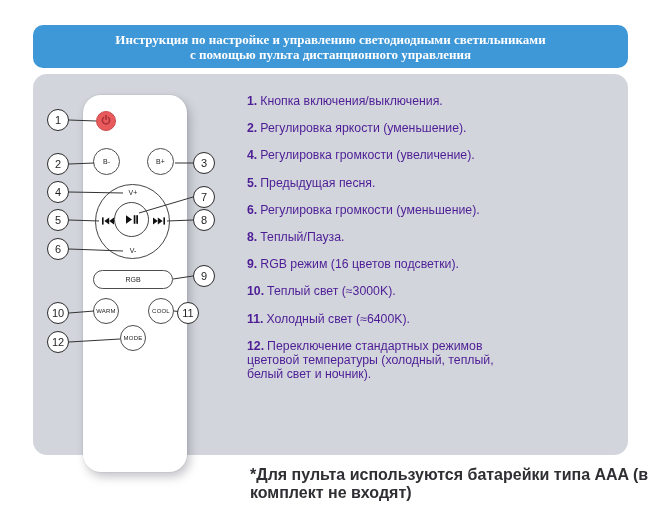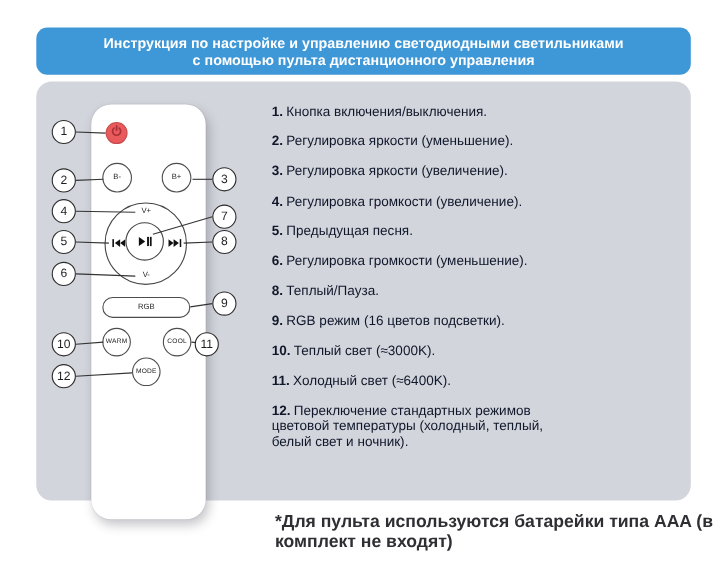--- a/index.html
+++ b/index.html
@@ -4,21 +4,21 @@
 <style>
   html,body{margin:0;padding:0;background:#fff;}
   .page{
     position:relative;width:660px;height:513px;overflow:hidden;background:#ffffff;
     font-family:"Liberation Sans","DejaVu Sans",sans-serif;color:#27272f;
   }
   .banner{
     position:absolute;left:33px;top:25px;width:595px;height:43px;
     background:#3e97d6;border-radius:10px;
     display:flex;flex-direction:column;justify-content:center;align-items:center;
-    color:#ffffff;font-weight:bold;font-size:13px;line-height:15px;text-align:center;
+    color:#ffffff;font-weight:bold;font-size:13px;line-height:15px;text-align:center;font-family:Liberation Serif, serif;
   }
   .card{
     position:absolute;left:33px;top:74px;width:595px;height:381px;
     background:#d3d5dc;border-radius:14px;
   }
   .remote{
     position:absolute;left:83px;top:95px;width:104px;height:377px;
     background:#ffffff;border-radius:18px;
     box-shadow:3px 5px 10px rgba(50,50,70,0.28),0 0 0 1px rgba(0,0,0,0.04);
   }
@@ -52,21 +52,21 @@
   .smallbtn{width:26px;height:26px;font-size:6px;letter-spacing:0.2px;}
   .bbtn{width:27px;height:27px;font-size:7px;}
   .callout{
     position:absolute;width:22px;height:22px;border-radius:50%;
     background:#fff;border:1px solid #2b2b2b;box-sizing:border-box;
     display:flex;align-items:center;justify-content:center;
     font-size:11px;color:#1f1f1f;
   }
   .lines{position:absolute;left:0;top:0;pointer-events:none;}
   .legend{position:absolute;left:247px;top:95px;width:392px;}
-  .item{font-size:12.3px;line-height:13.8px;margin-bottom:13.4px;color:#0f172a;}
+  .item{font-size:12.3px;line-height:13.8px;margin-bottom:13.4px;color:#4c1d95;}
   .item .num{font-weight:bold;margin-right:3px;}
   .item.narrow{max-width:253px;margin-top:14px;}
   .footnote{
     position:absolute;left:250px;top:466px;font-size:16px;font-weight:600;color:#2e2e33;
   }
 </style>
 </head>
 <body>
 
 <div class="page">
@@ -189,21 +189,20 @@
   <div class="callout" style="left:177px;top:302px;">
       <span>11</span>
     </div>
   <div class="callout" style="left:47px;top:331px;">
       <span>12</span>
     </div>
 
   <div class="legend">
     <div class="item"><span class="num">1.</span><span>Кнопка включения/выключения.</span></div>
     <div class="item"><span class="num">2.</span><span>Регулировка яркости (уменьшение).</span></div>
-    <div class="item"><span class="num">3.</span><span>Регулировка яркости (увеличение).</span></div>
     <div class="item"><span class="num">4.</span><span>Регулировка громкости (увеличение).</span></div>
     <div class="item"><span class="num">5.</span><span>Предыдущая песня.</span></div>
     <div class="item"><span class="num">6.</span><span>Регулировка громкости (уменьшение).</span></div>
     <div class="item"><span class="num">8.</span><span>Теплый/Пауза.</span></div>
     <div class="item"><span class="num">9.</span><span>RGB режим (16 цветов подсветки).</span></div>
     <div class="item"><span class="num">10.</span><span>Теплый свет (≈3000K).</span></div>
     <div class="item"><span class="num">11.</span><span>Холодный свет (≈6400K).</span></div>
     <div class="item narrow"><span class="num">12.</span><span>Переключение стандартных режимов цветовой температуры (холодный, теплый, белый свет и ночник).</span></div>
   </div>
 

